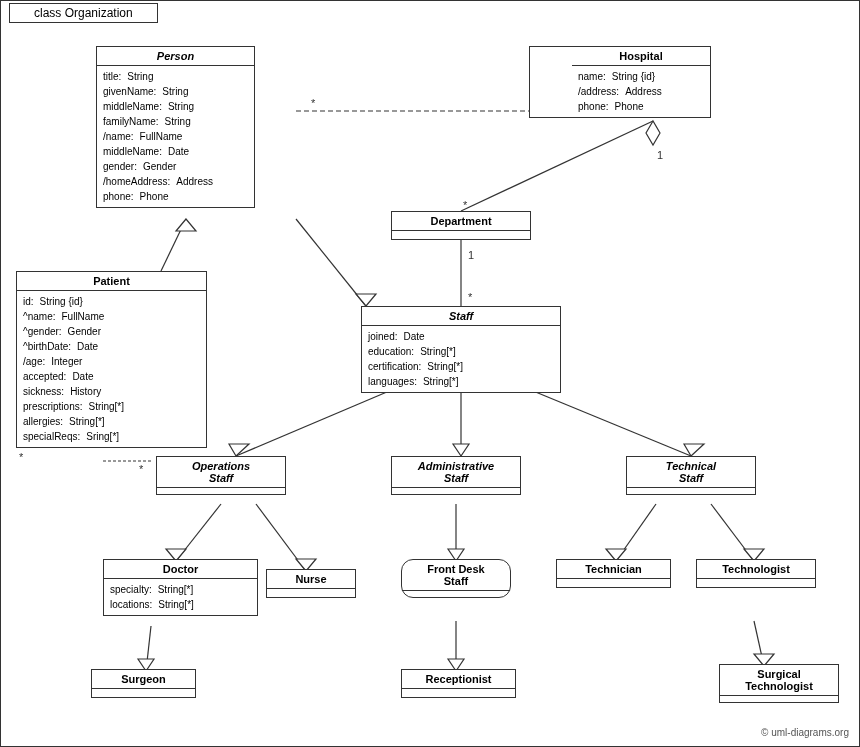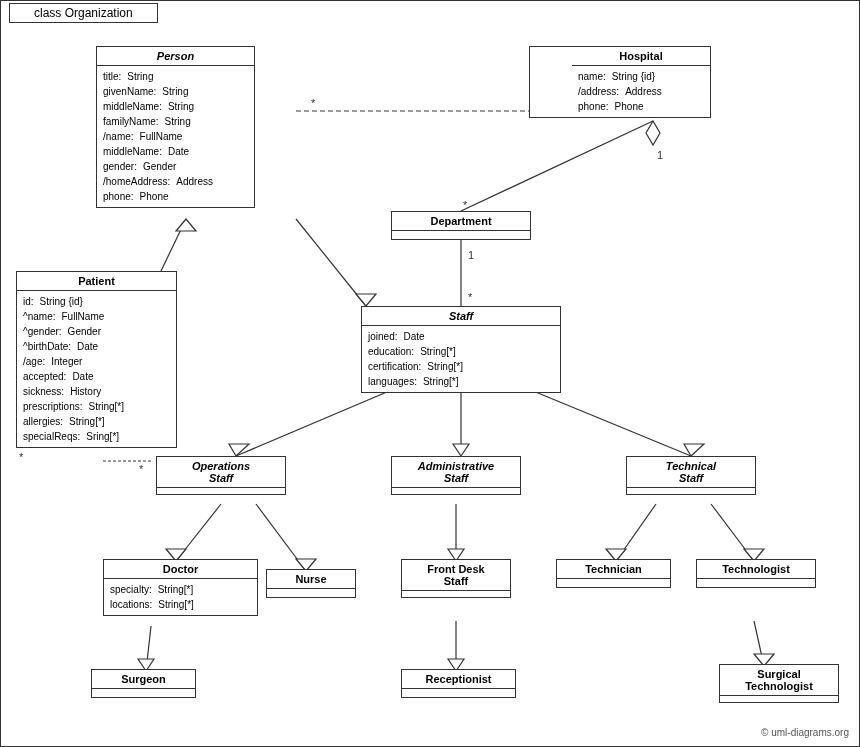--- a/index.html
+++ b/index.html
@@ -198,21 +198,21 @@
           <span class="attr-name">/address:</span>
           <span class="attr-type">Address</span>
         </div>
       <div class="attr-row">
           <span class="attr-name">phone:</span>
           <span class="attr-type">Phone</span>
         </div>
     </div>
   </div>
 
-  <div class="uml-class" style="left:15px; top:270px; width:161px;">
+  <div class="uml-class" style="left:15px; top:270px; width:191px;">
     <div class="class-name">Patient</div>
     <div class="class-attrs">
       <div class="attr-row">
           <span class="attr-name">id:</span>
           <span class="attr-type">String {id}</span>
         </div>
       <div class="attr-row">
           <span class="attr-name">^name:</span>
           <span class="attr-type">FullName</span>
         </div>
@@ -305,21 +305,21 @@
           <span class="attr-type">String[*]</span>
         </div>
     </div>
   </div>
 
   <div class="uml-class" style="left:265px; top:568px; width:90px;">
     <div class="class-name">Nurse</div>
     <div class="class-attrs" style="min-height:8px;"></div>
   </div>
 
-  <div class="uml-class" style="left:400px; top:558px; width:110px;">
+  <div class="uml-class" style="left:400px; top:558px; width:110px;border-radius:12px;">
     <div class="class-name">Front Desk<br>Staff</div>
     <div class="class-attrs" style="min-height:5px;"></div>
   </div>
 
   <div class="uml-class" style="left:555px; top:558px; width:115px;">
     <div class="class-name">Technician</div>
     <div class="class-attrs" style="min-height:8px;"></div>
   </div>
 
   <div class="uml-class" style="left:695px; top:558px; width:120px;">

